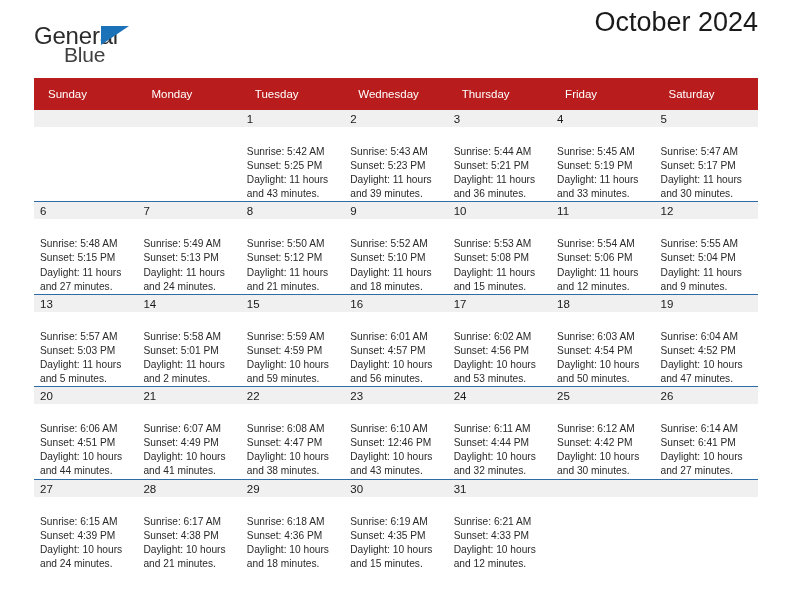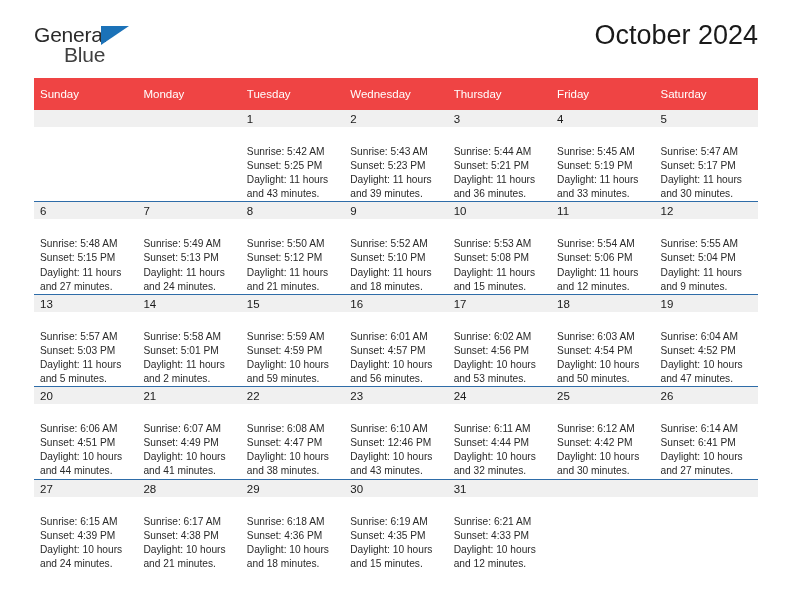--- a/index.html
+++ b/index.html
@@ -35,21 +35,21 @@
     position: relative;
     margin-top: 24px;
     width: 120px;
     height: 46px;
     user-select: none;
   }
   .logo-general {
     position: absolute;
     left: 0;
     top: 0;
-    font-size: 21px;
+    font-size: 24px;
     letter-spacing: -0.2px;
     color: #2b2b2b;
     line-height: 1;
   }
   .logo-tri {
     position: absolute;
     left: 67px;
     top: 2px;
     width: 0;
     height: 0;
@@ -60,21 +60,21 @@
     position: absolute;
     left: 30px;
     top: 20px;
     font-size: 21px;
     letter-spacing: -0.2px;
     color: #404040;
     line-height: 1;
   }
 
   .titlebox {
-    margin-top: 21px;
+    margin-top: 8px;
     text-align: right;
   }
   .cal-title {
     font-size: 27px;
     color: #1a1a1a;
     line-height: 1.05;
     font-weight: normal;
     margin: 0;
   }
   .cal-subtitle {
@@ -84,26 +84,26 @@
     font-weight: normal;
   }
 
   
   .calendar {
     width: 724px;
     border-collapse: collapse;
     table-layout: fixed;
   }
   .calendar th {
-    background: #ef4444;
+    background: #b91c1c;
     color: #ffffff;
     font-size: 11.5px;
     font-weight: normal;
     text-align: left;
-    padding: 6px 0 6px 6px;
+    padding: 6px 0 6px 14px;
     height: 20px;
     vertical-align: middle;
     border: none;
   }
   .calendar td {
     vertical-align: top;
     padding: 0;
     border: none;
     border-top: 1.3px solid #2e6ca8;
     height: 89px;

